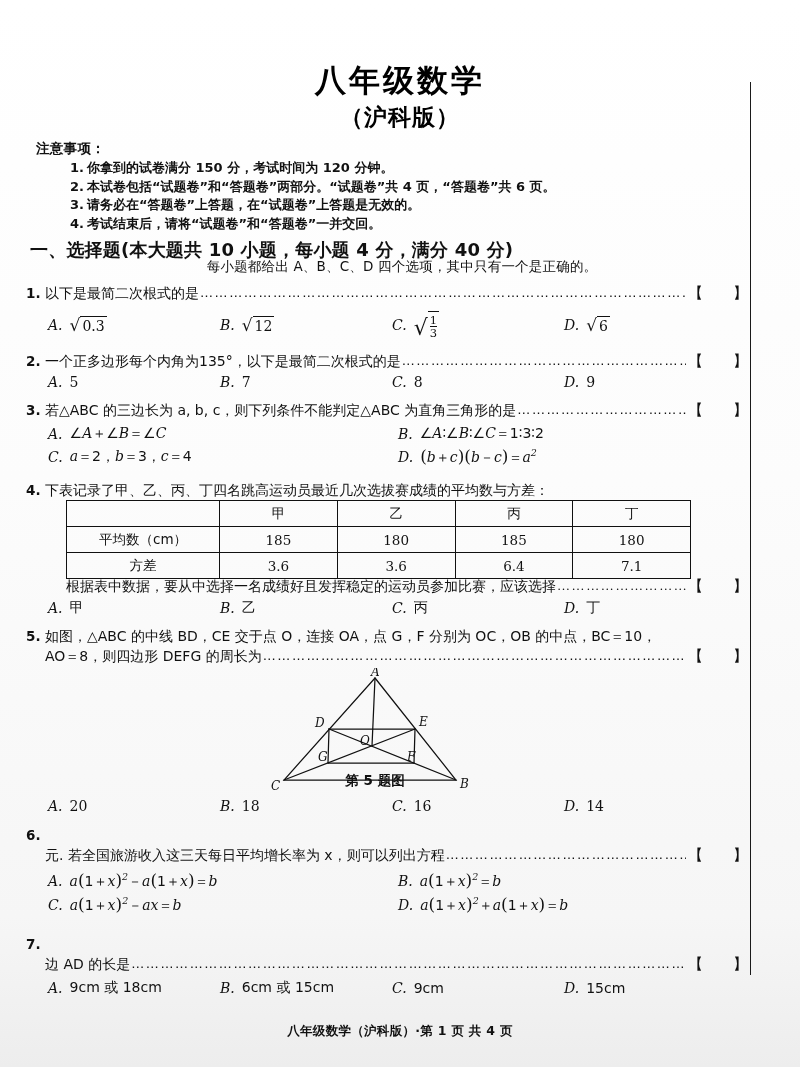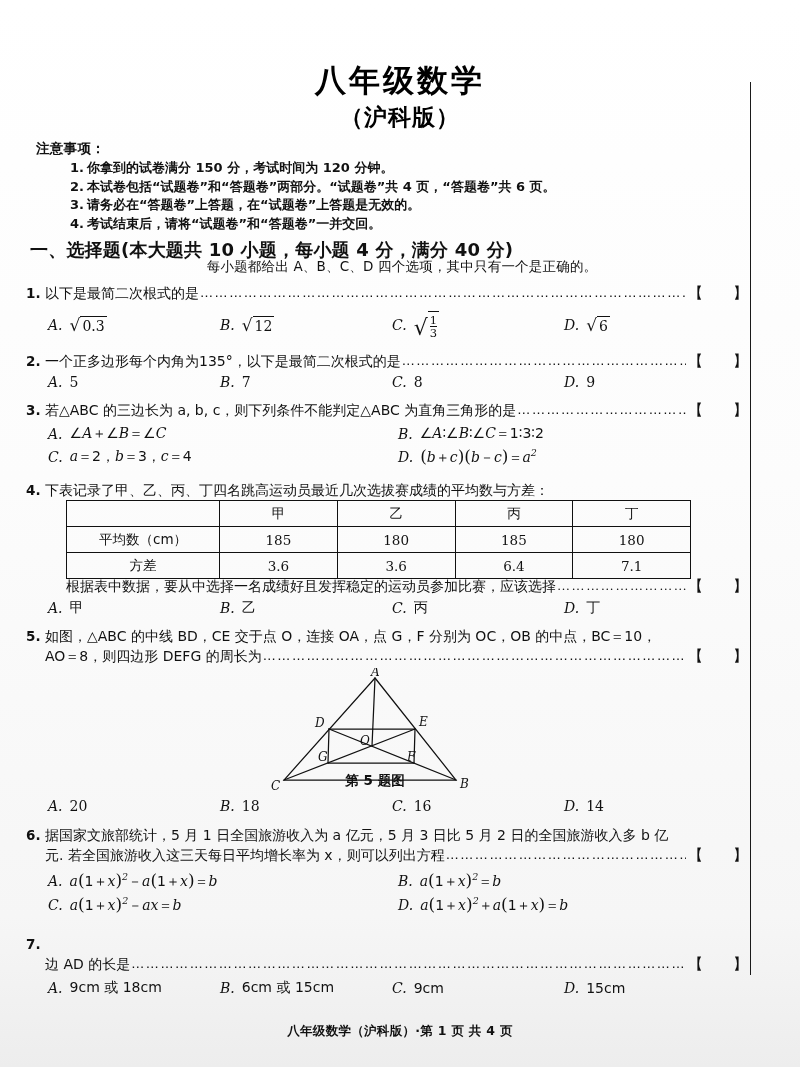--- a/index.html
+++ b/index.html
@@ -364,21 +364,20 @@
       <div class="opt">
         <span class="lab">D.</span>
         <span class="val mr">14</span>
       </div>
     </div>
   </div>
 
   <div class="q" style="top:826px;">
     <div class="qline">
       <span class="qnum">6.</span>
-      <span class="qtext">据国家文旅部统计，5 月 1 日全国旅游收入为 a 亿元，5 月 3 日比 5 月 2 日的全国旅游收入多 b 亿</span>
     </div>
     <div class="qline" style="padding-left:19px;">
       <span class="qtext">元. 若全国旅游收入这三天每日平均增长率为 x，则可以列出方程</span>
       <span class="dots">……………………………………………………………………………………………………………………………………</span>
       <span class="brk"><span>【</span><span class="gap"></span><span>】</span></span>
     </div>
     <div class="opts w2" style="margin-top:5px;">
       <div class="opt">
         <span class="lab">A.</span>
         <span class="val"><span class="mi">a</span><span class="paren">(</span>1＋<span class="mi">x</span><span class="paren">)</span><span class="sup">2</span>－<span class="mi">a</span><span class="paren">(</span>1＋<span class="mi">x</span><span class="paren">)</span>＝<span class="mi">b</span></span>

